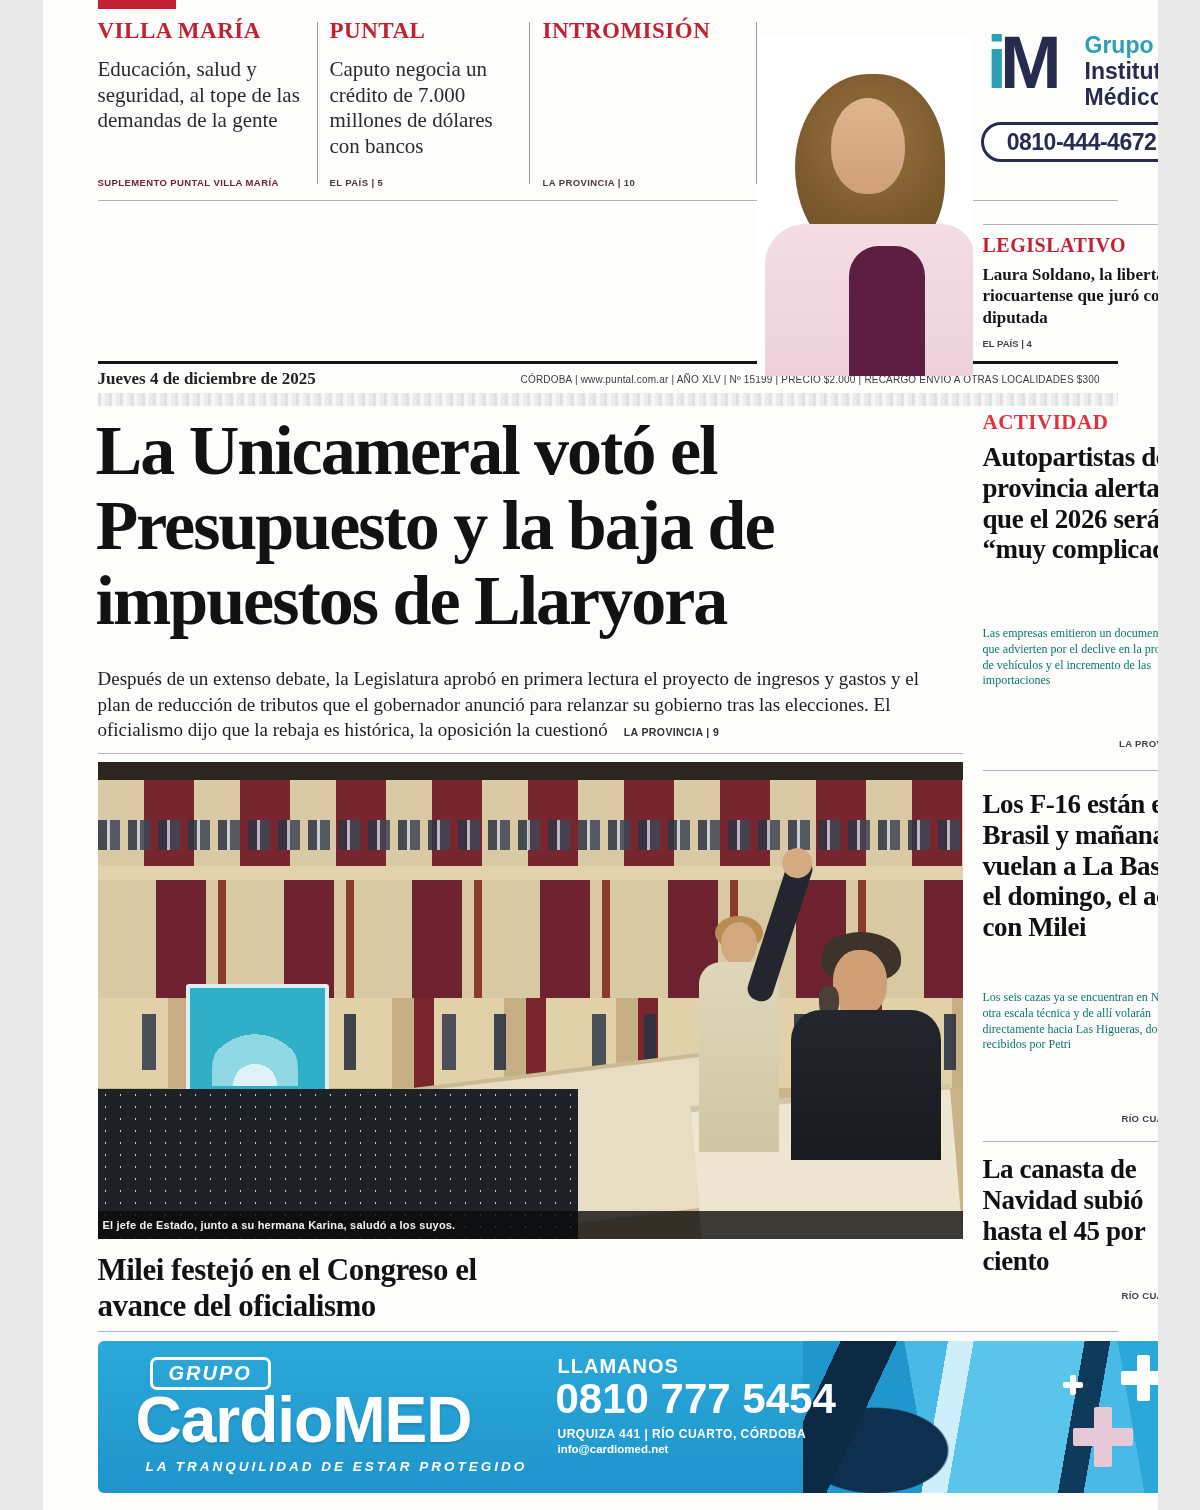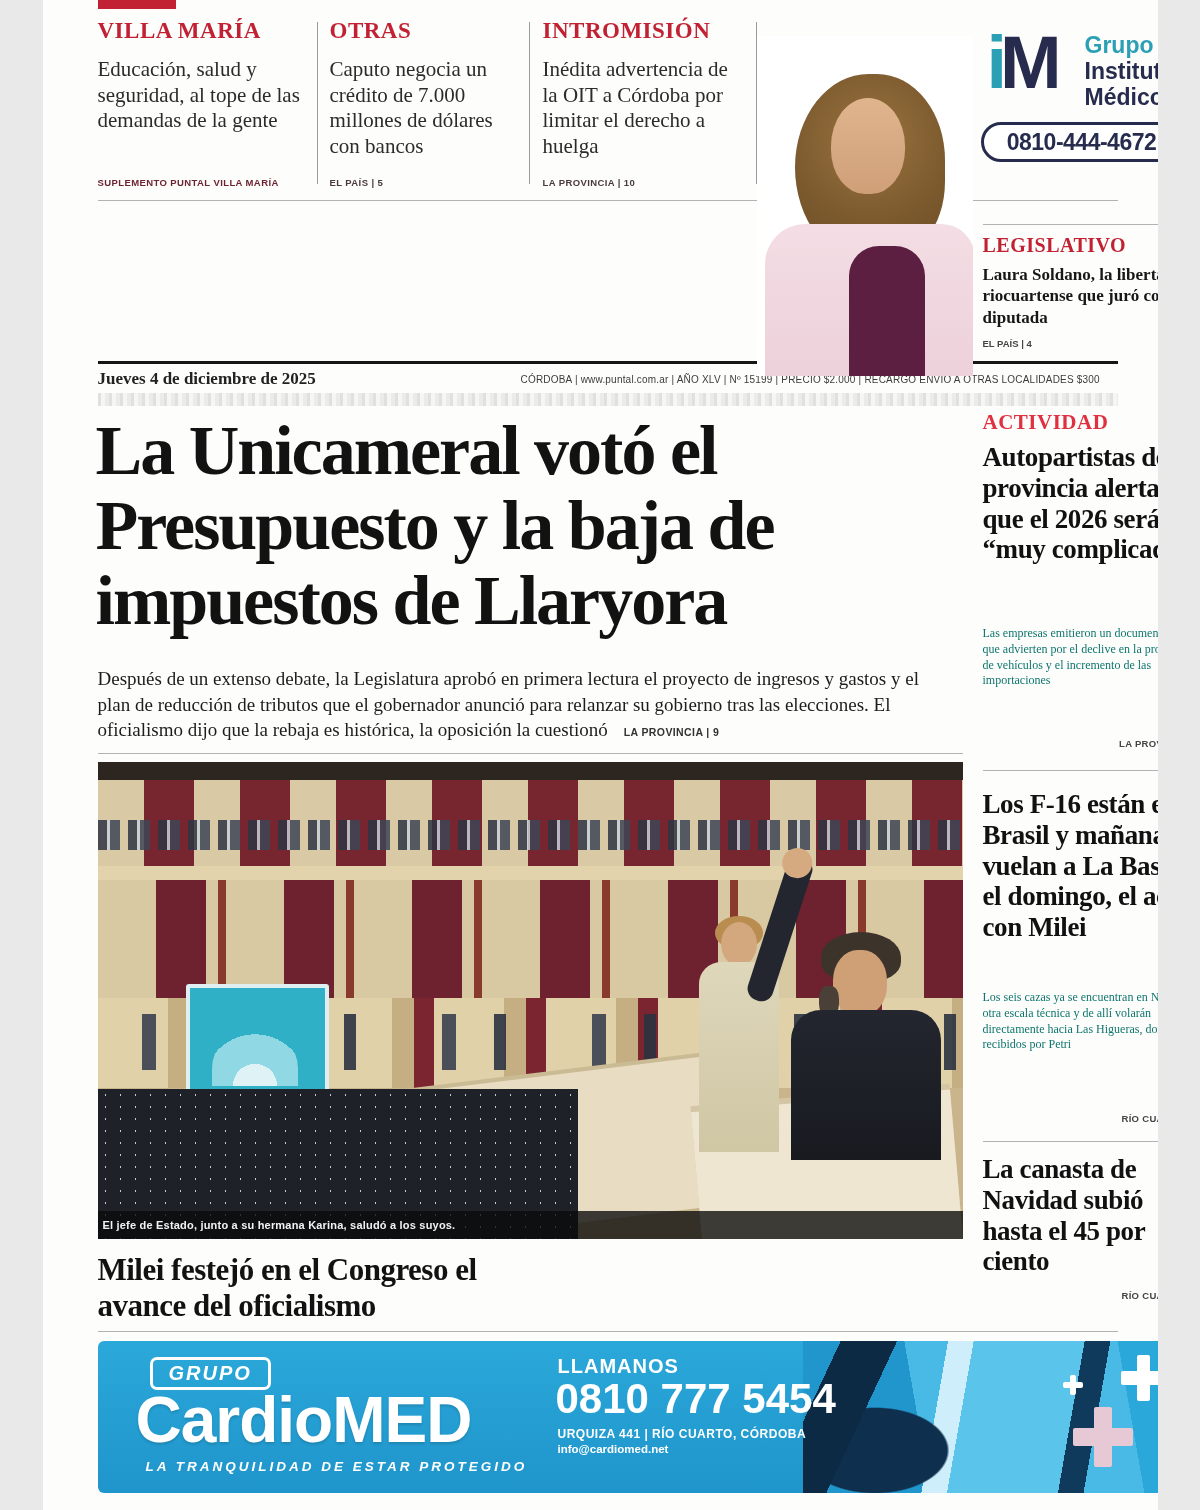--- a/index.html
+++ b/index.html
@@ -154,29 +154,28 @@
   <div class="abs red-sliver"></div>
 
   <div class="abs tstory" style="left:55px;width:208px;">
     <div class="kicker">VILLA MARÍA</div>
     <div class="thead">Educación, salud y seguridad, al tope de las demandas de la gente</div>
     <div class="ttag" style="color:#6e2430;">SUPLEMENTO PUNTAL VILLA MARÍA</div>
   </div>
   <div class="abs vdiv" style="left:274px;"></div>
 
   <div class="abs tstory" style="left:287px;width:192px;">
-    <div class="kicker">OTRAS</div>
+    <div class="kicker">PUNTAL</div>
     <div class="thead">Caputo negocia un crédito de 7.000 millones de dólares con bancos</div>
     <div class="ttag">EL PAÍS | 5</div>
   </div>
   <div class="abs vdiv" style="left:486px;"></div>
 
   <div class="abs tstory" style="left:500px;width:200px;">
     <div class="kicker">INTROMISIÓN</div>
-    <div class="thead">Inédita advertencia de la OIT a Córdoba por limitar el derecho a huelga</div>
     <div class="ttag">LA PROVINCIA | 10</div>
   </div>
   <div class="abs vdiv" style="left:713px;"></div>
 
   <div class="abs hrule" style="left:55px;top:200px;right:40px;"></div>
 
   <div class="abs promo">
     <div class="w-hair"></div>
     <div class="w-face"></div>
     <div class="w-jacket"></div>

